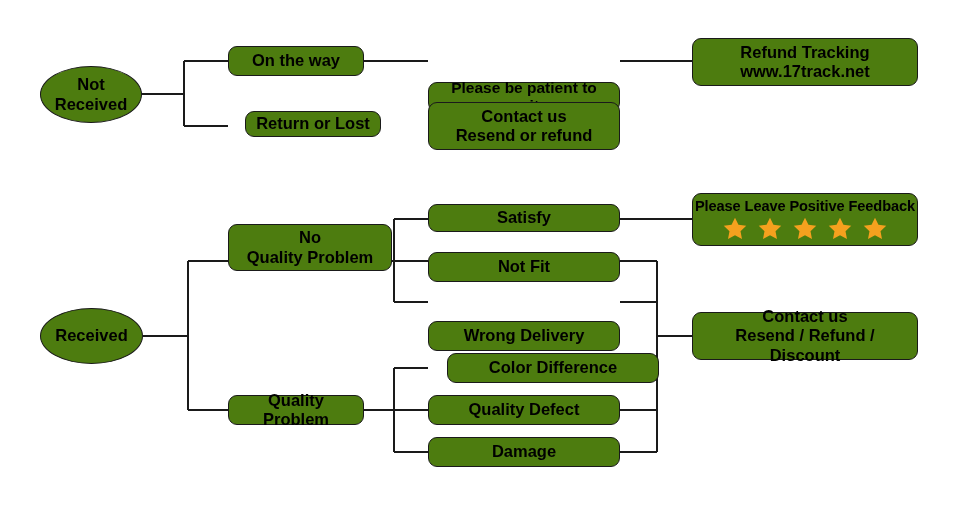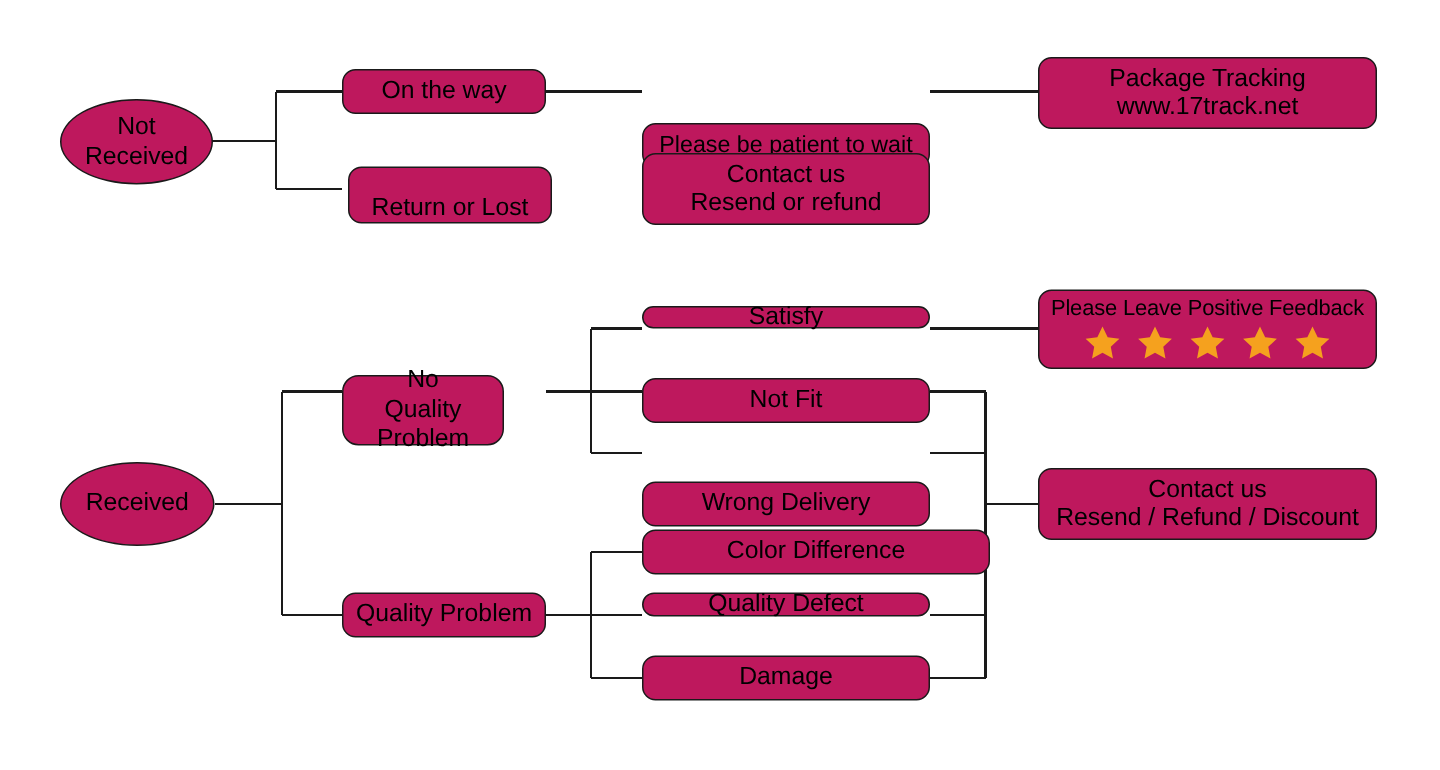--- a/index.html
+++ b/index.html
@@ -26,25 +26,26 @@
     height: 513px;
     pointer-events: none;
   }
   .node {
     position: absolute;
     box-sizing: border-box;
     display: flex;
     align-items: center;
     justify-content: center;
     text-align: center;
-    background: #be185d;
+    background: #4d7c0f;
     border: 1.4px solid #1a1a1a;
     border-radius: 9px;
     line-height: 1.18;
     z-index: 2;
+    font-weight: bold;
   }
   .node.ellipse {
     border-radius: 50%;
   }
   .node .txt {
     display: block;
     white-space: pre-line;
     padding: 0 6px;
   }
   .fs17 { font-size: 16.5px; }
@@ -127,68 +128,68 @@
 
   <div class="node ellipse fs17" style="left:40px; top:66px; width:102px; height:57px;justify-content:center;">
     <span class="txt">Not
 Received</span>
   </div>
 
   <div class="node fs17" style="left:228px; top:46px; width:136px; height:30px;">
     <span class="txt">On the way</span>
   </div>
 
-  <div class="node fs17" style="left:232px; top:111px; width:136px; height:38px;align-items:flex-end;">
+  <div class="node fs17" style="left:245px; top:111px; width:136px; height:26px;">
     <span class="txt">Return or Lost</span>
   </div>
 
   <div class="node fs16" style="left:428px; top:46px; width:192px; height:30px;margin-top:36px;">
     <span class="txt">Please be patient to wait</span>
   </div>
 
   <div class="node fs17" style="left:692px; top:38px; width:226px; height:48px;">
-    <span class="txt">Package Tracking
+    <span class="txt">Refund Tracking
 www.17track.net</span>
   </div>
 
   <div class="node fs17" style="left:428px; top:102px; width:192px; height:48px;">
     <span class="txt">Contact us
 Resend or refund</span>
   </div>
 
   <div class="node ellipse fs17" style="left:40px; top:308px; width:103px; height:56px;">
     <span class="txt">Received</span>
   </div>
 
-  <div class="node fs17" style="left:228px; top:250px; width:108px; height:47px;border-radius:11px;">
+  <div class="node fs17" style="left:228px; top:224px; width:164px; height:47px;">
     <span class="txt">No
 Quality Problem</span>
   </div>
 
   <div class="node fs17" style="left:228px; top:395px; width:136px; height:30px;">
     <span class="txt">Quality Problem</span>
   </div>
 
-  <div class="node fs17" style="left:428px; top:204px; width:192px; height:15px;">
+  <div class="node fs17" style="left:428px; top:204px; width:192px; height:28px;">
     <span class="txt">Satisfy</span>
   </div>
 
   <div class="node fs17" style="left:428px; top:252px; width:192px; height:30px;">
     <span class="txt">Not Fit</span>
   </div>
 
   <div class="node fs17" style="left:428px; top:287px; width:192px; height:30px;margin-top:34px;">
     <span class="txt">Wrong Delivery</span>
   </div>
 
-  <div class="node fs17" style="left:428px; top:353px; width:232px; height:30px;">
+  <div class="node fs17" style="left:447px; top:353px; width:212px; height:30px;">
     <span class="txt">Color Difference</span>
   </div>
 
-  <div class="node fs17" style="left:428px; top:395px; width:192px; height:16px;">
+  <div class="node fs17" style="left:428px; top:395px; width:192px; height:30px;">
     <span class="txt">Quality Defect</span>
   </div>
 
   <div class="node fs17" style="left:428px; top:437px; width:192px; height:30px;align-items:center;">
     <span class="txt">Damage</span>
   </div>
 
   <div class="node feedback" style="left:692px; top:193px; width:226px; height:53px;">
     <span class="fb-label">Please Leave Positive Feedback</span>
     <span class="stars">

